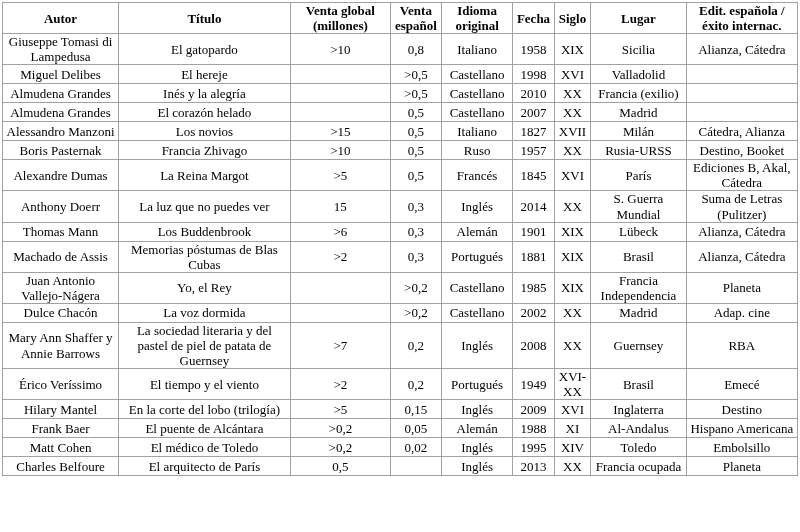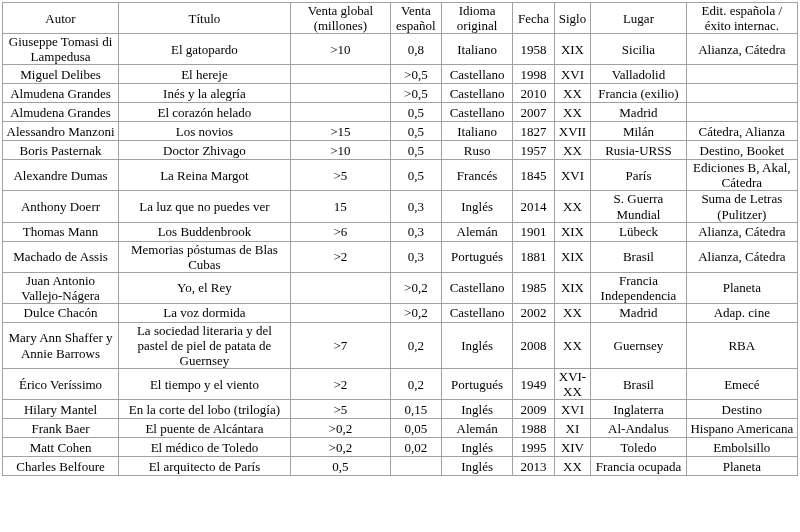--- a/index.html
+++ b/index.html
@@ -25,21 +25,21 @@
   table.books td {
     border: 1px solid #a1a1a1;
     text-align: center;
     vertical-align: middle;
     padding: 0 2px;
     font-size: 13px;
     line-height: 1.16;
     overflow: hidden;
   }
   table.books th {
-    font-weight: normal;
+    font-weight: bold;
     white-space: pre-line;
     height: 28px;
   }
   table.books td {
     height: 18px;
   }
   col.c0 { width: 14.6%; }
   col.c1 { width: 21.6%; }
   col.c2 { width: 12.6%; }
   col.c3 { width: 6.4%; }
@@ -133,21 +133,21 @@
           <td>&gt;15</td>
           <td>0,5</td>
           <td>Italiano</td>
           <td>1827</td>
           <td>XVII</td>
           <td>Milán</td>
           <td>Cátedra, Alianza</td>
         </tr>
         <tr>
           <td>Boris Pasternak</td>
-          <td>Doctor Zhivago</td>
+          <td>Francia Zhivago</td>
           <td>&gt;10</td>
           <td>0,5</td>
           <td>Ruso</td>
           <td>1957</td>
           <td>XX</td>
           <td>Rusia-URSS</td>
           <td>Destino, Booket</td>
         </tr>
         <tr>
           <td>Alexandre Dumas</td>

